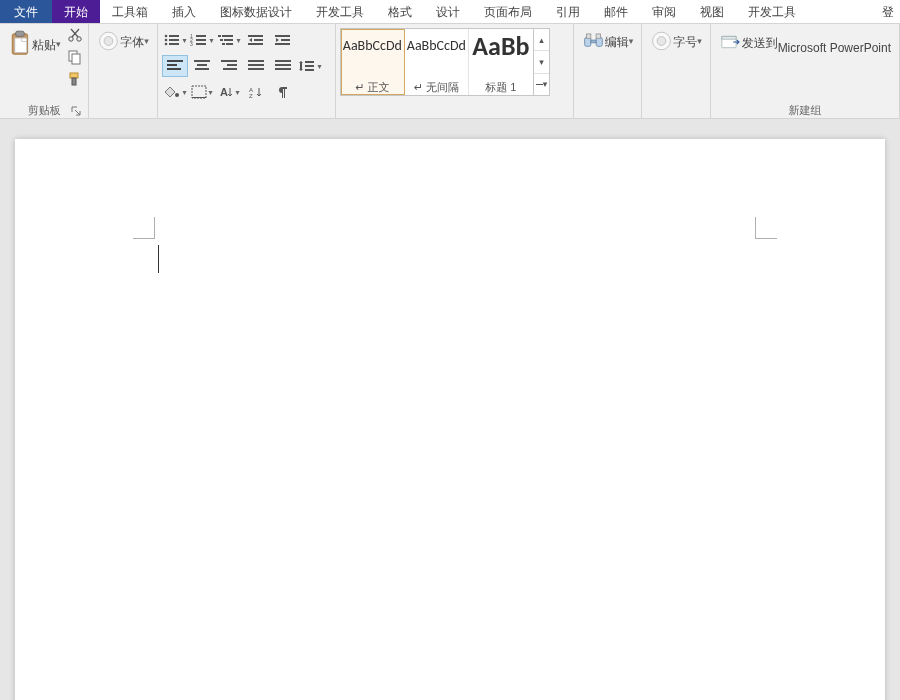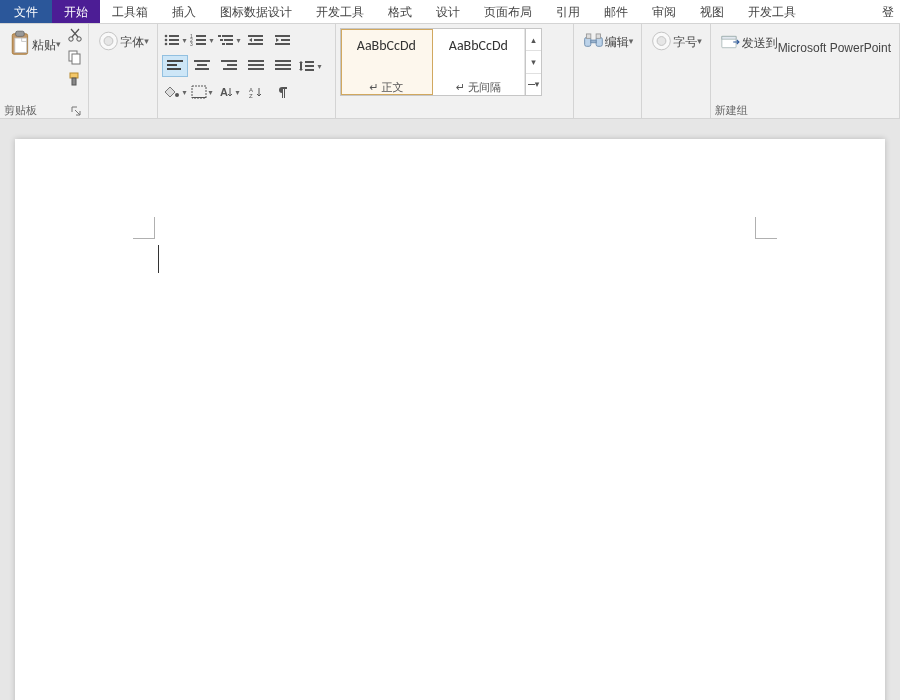--- a/index.html
+++ b/index.html
@@ -55,20 +55,21 @@
     flex-direction: column;
     padding: 2px 4px 0 4px;
     position: relative;
   }
   .group-body {
     flex: 1;
     display: flex;
     align-items: flex-start;
   }
   .group-label {
+    text-align: center;
     font-size: 11px;
     color: #666;
     line-height: 16px;
     position: relative;
   }
   .dlg-launcher {
     position: absolute;
     right: 2px;
     bottom: 1px;
     width: 13px;
@@ -134,21 +135,21 @@
 
   
   .style-gallery {
     border: 1px solid #c6c6c6;
     background: #fff;
     display: flex;
     height: 68px;
     margin-top: 2px;
   }
   .style-item {
-    width: 92px;
+    width: 64px;
     border-right: 1px solid #e5e5e5;
     display:flex;
     flex-direction:column;
     align-items:center;
     justify-content:center;
     cursor: default;
   }
   .style-item.sel { outline: 1px solid #d1a85f; outline-offset:-1px; background:#fdf7ed;}
   .style-preview {
     font-family: "Calibri","Segoe UI",sans-serif;
@@ -427,20 +428,24 @@
     <div class="group-body">
       <div class="style-gallery">
         <div class="style-item sel">
           <div class="style-preview" style="font-size:14px;">AaBbCcDd</div>
           <div class="style-name">↵ 正文</div>
         </div>
         <div class="style-item">
           <div class="style-preview" style="font-size:14px;">AaBbCcDd</div>
           <div class="style-name">↵ 无间隔</div>
         </div>
+        <div class="style-item" style="border-right:none;">
+          <div class="style-preview" style="font-size:26px; font-weight:700;">AaBb</div>
+          <div class="style-name">标题 1</div>
+        </div>
         <div class="gallery-scroll">
           <div>▴</div>
           <div>▾</div>
           <div><span style="border-top:1px solid #555;display:inline-block;width:7px;height:0"></span>▾</div>
         </div>
       </div>
     </div>
   </div>
 
   <div class="group" style="min-width:42px">

